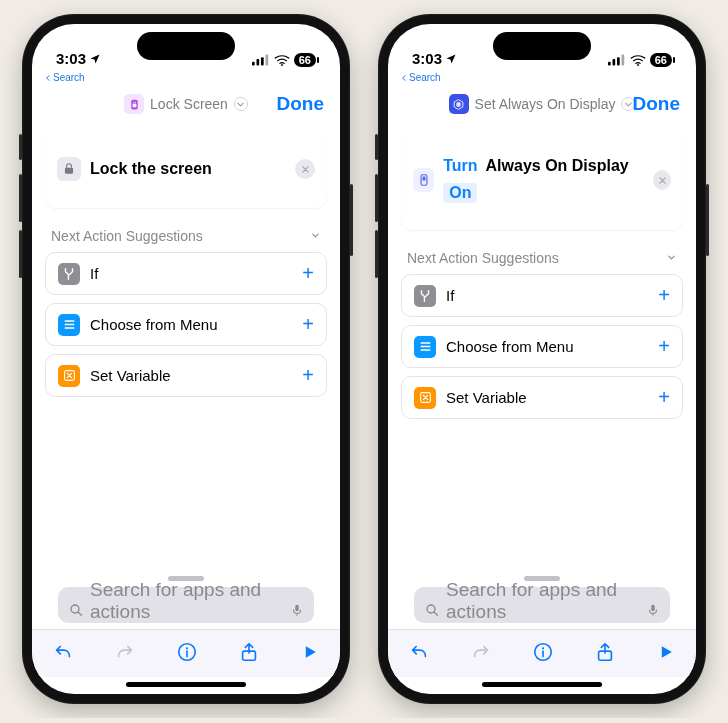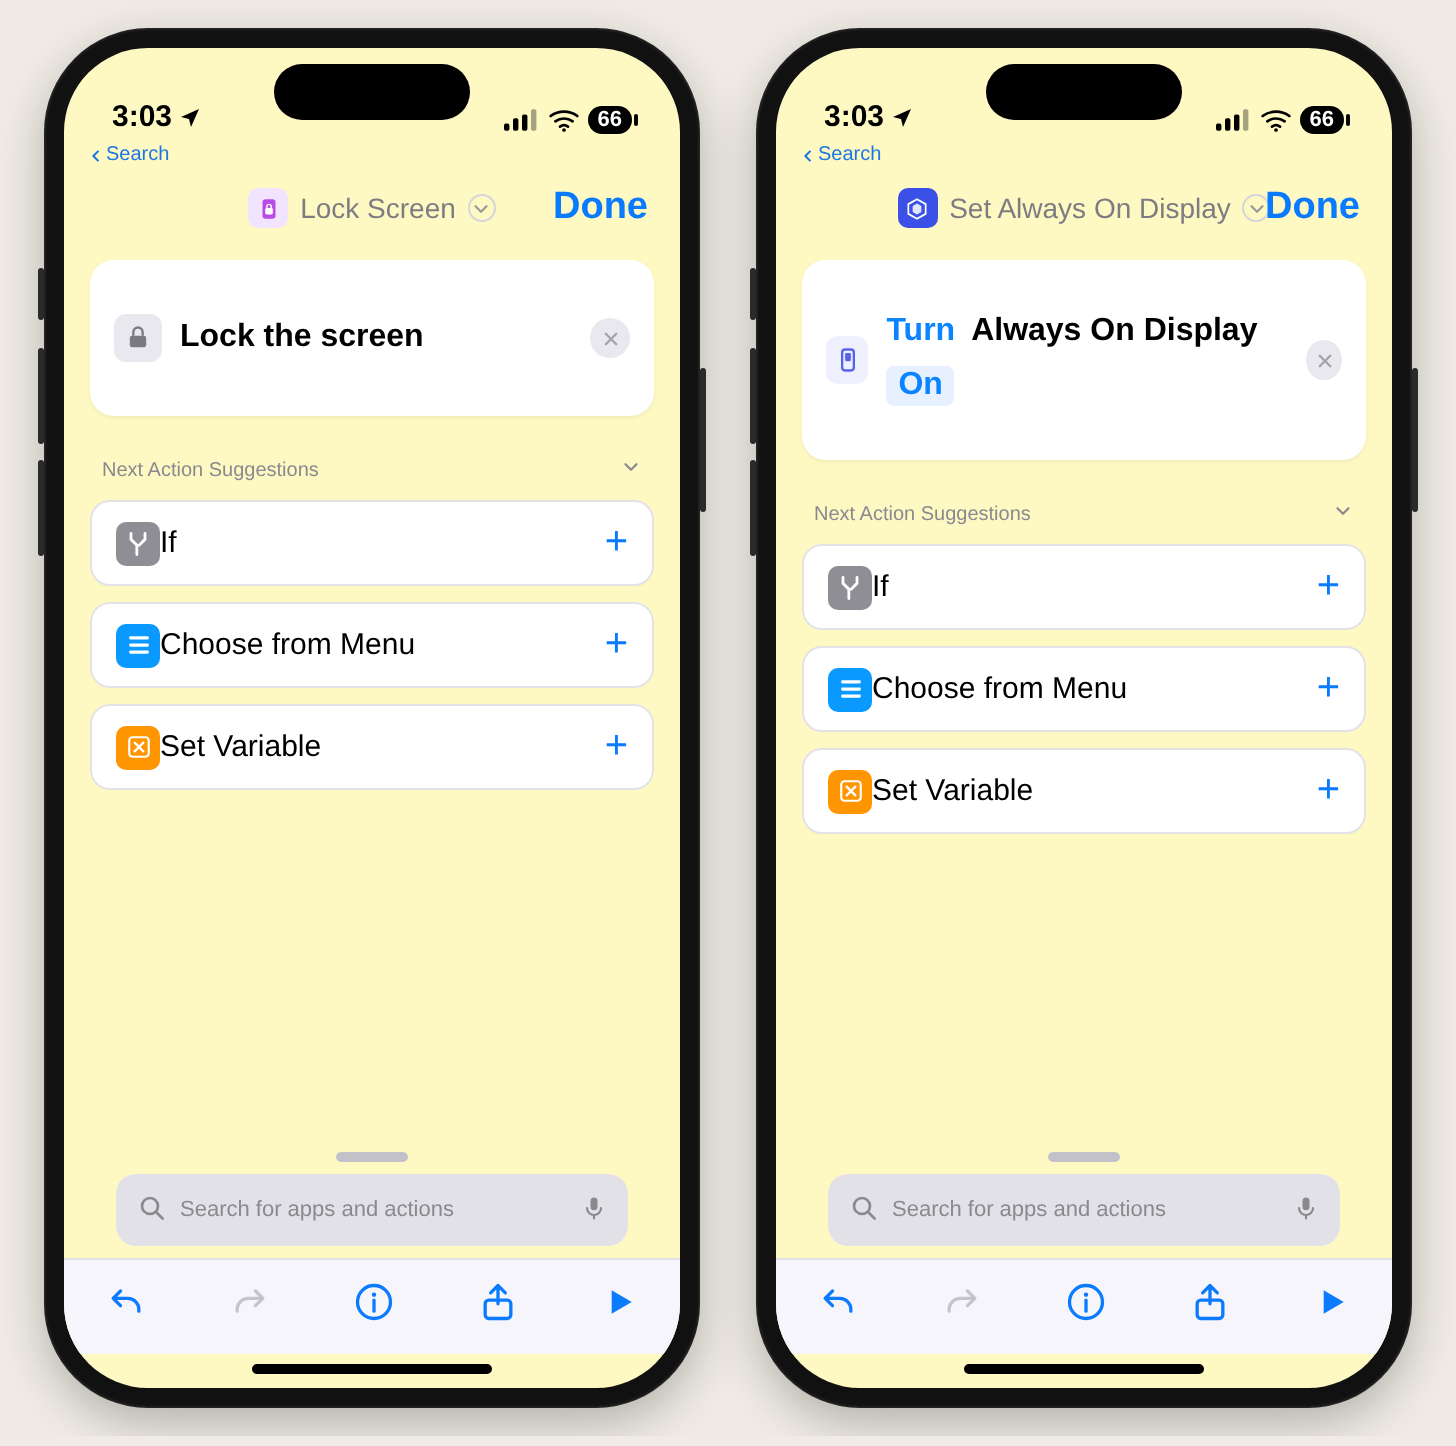--- a/index.html
+++ b/index.html
@@ -15,21 +15,21 @@
       width: 328px;
       height: 690px;
       background: #111;
       border-radius: 52px;
       padding: 10px;
       position: relative;
       box-shadow: 0 8px 24px rgba(0,0,0,.25), inset 0 0 2px rgba(255,255,255,.2);
     }
     .screen {
       width: 100%; height: 100%;
-      background: #fef9c3;
+      background: #ffffff;
       border-radius: 42px;
       overflow: hidden;
       position: relative;
       display: flex;
       flex-direction: column;
     }
     .island {
       position: absolute;
       top: 8px; left: 50%; transform: translateX(-50%);
       width: 98px; height: 28px;
@@ -107,51 +107,51 @@
       background: #e9e8ee; color: #a3a2a8;
       display: flex; align-items: center; justify-content: center;
       font-size: 12px;
     }
     .token-blue { color: #0a84ff; }
     .token-bg { background: #e6f0ff; padding: 1px 6px; border-radius: 4px; }
 
     .section-title {
       display: flex; justify-content: space-between; align-items: center;
       margin: 20px 6px 8px;
-      font-size: 10px; color: #8a898f;
+      font-size: 14px; color: #8a898f;
     }
 
     .sugg {
       background: #fff; border: 1px solid #e3e2e8;
       border-radius: 10px;
       padding: 9px 12px;
-      display: flex; align-items: center; 
+      display: flex; align-items: center; gap: 10px;
       margin-bottom: 8px;
       justify-content: center;
     }
     .sugg .icon-badge {
       width: 22px; height: 22px; border-radius: 5px;
       display: flex; align-items: center; justify-content: center;
     }
     .sugg .label { font-size: 15px; font-weight: 500; color: #000; }
     .sugg .plus { margin-left: auto; color: #0a7aff; font-size: 20px; font-weight: 300; }
 
     
     .grabber {
       width: 36px; height: 5px; border-radius: 3px;
       background: #c2c1c7; margin: 0 auto 6px;
     }
     .searchbar {
       margin: 0 13px 6px;
       background: #e2e1e7;
       border-radius: 10px;
       height: 36px;
-      display: flex; align-items: center; gap: 6px;
+      display: flex; align-items: flex-end; gap: 6px;
       padding: 0 10px;
-      color: #8a898e; font-size: 11px;
+      color: #8a898e; font-size: 19px;
     }
     .searchbar .mic { margin-left: auto; }
 
     .toolbar {
       height: 48px;
       display: flex; align-items: center; justify-content: space-around;
       background: #f6f5fb;
       border-top: 1px solid rgba(0,0,0,.08);
     }
     .toolbar .tb { color: #0a7aff; }

